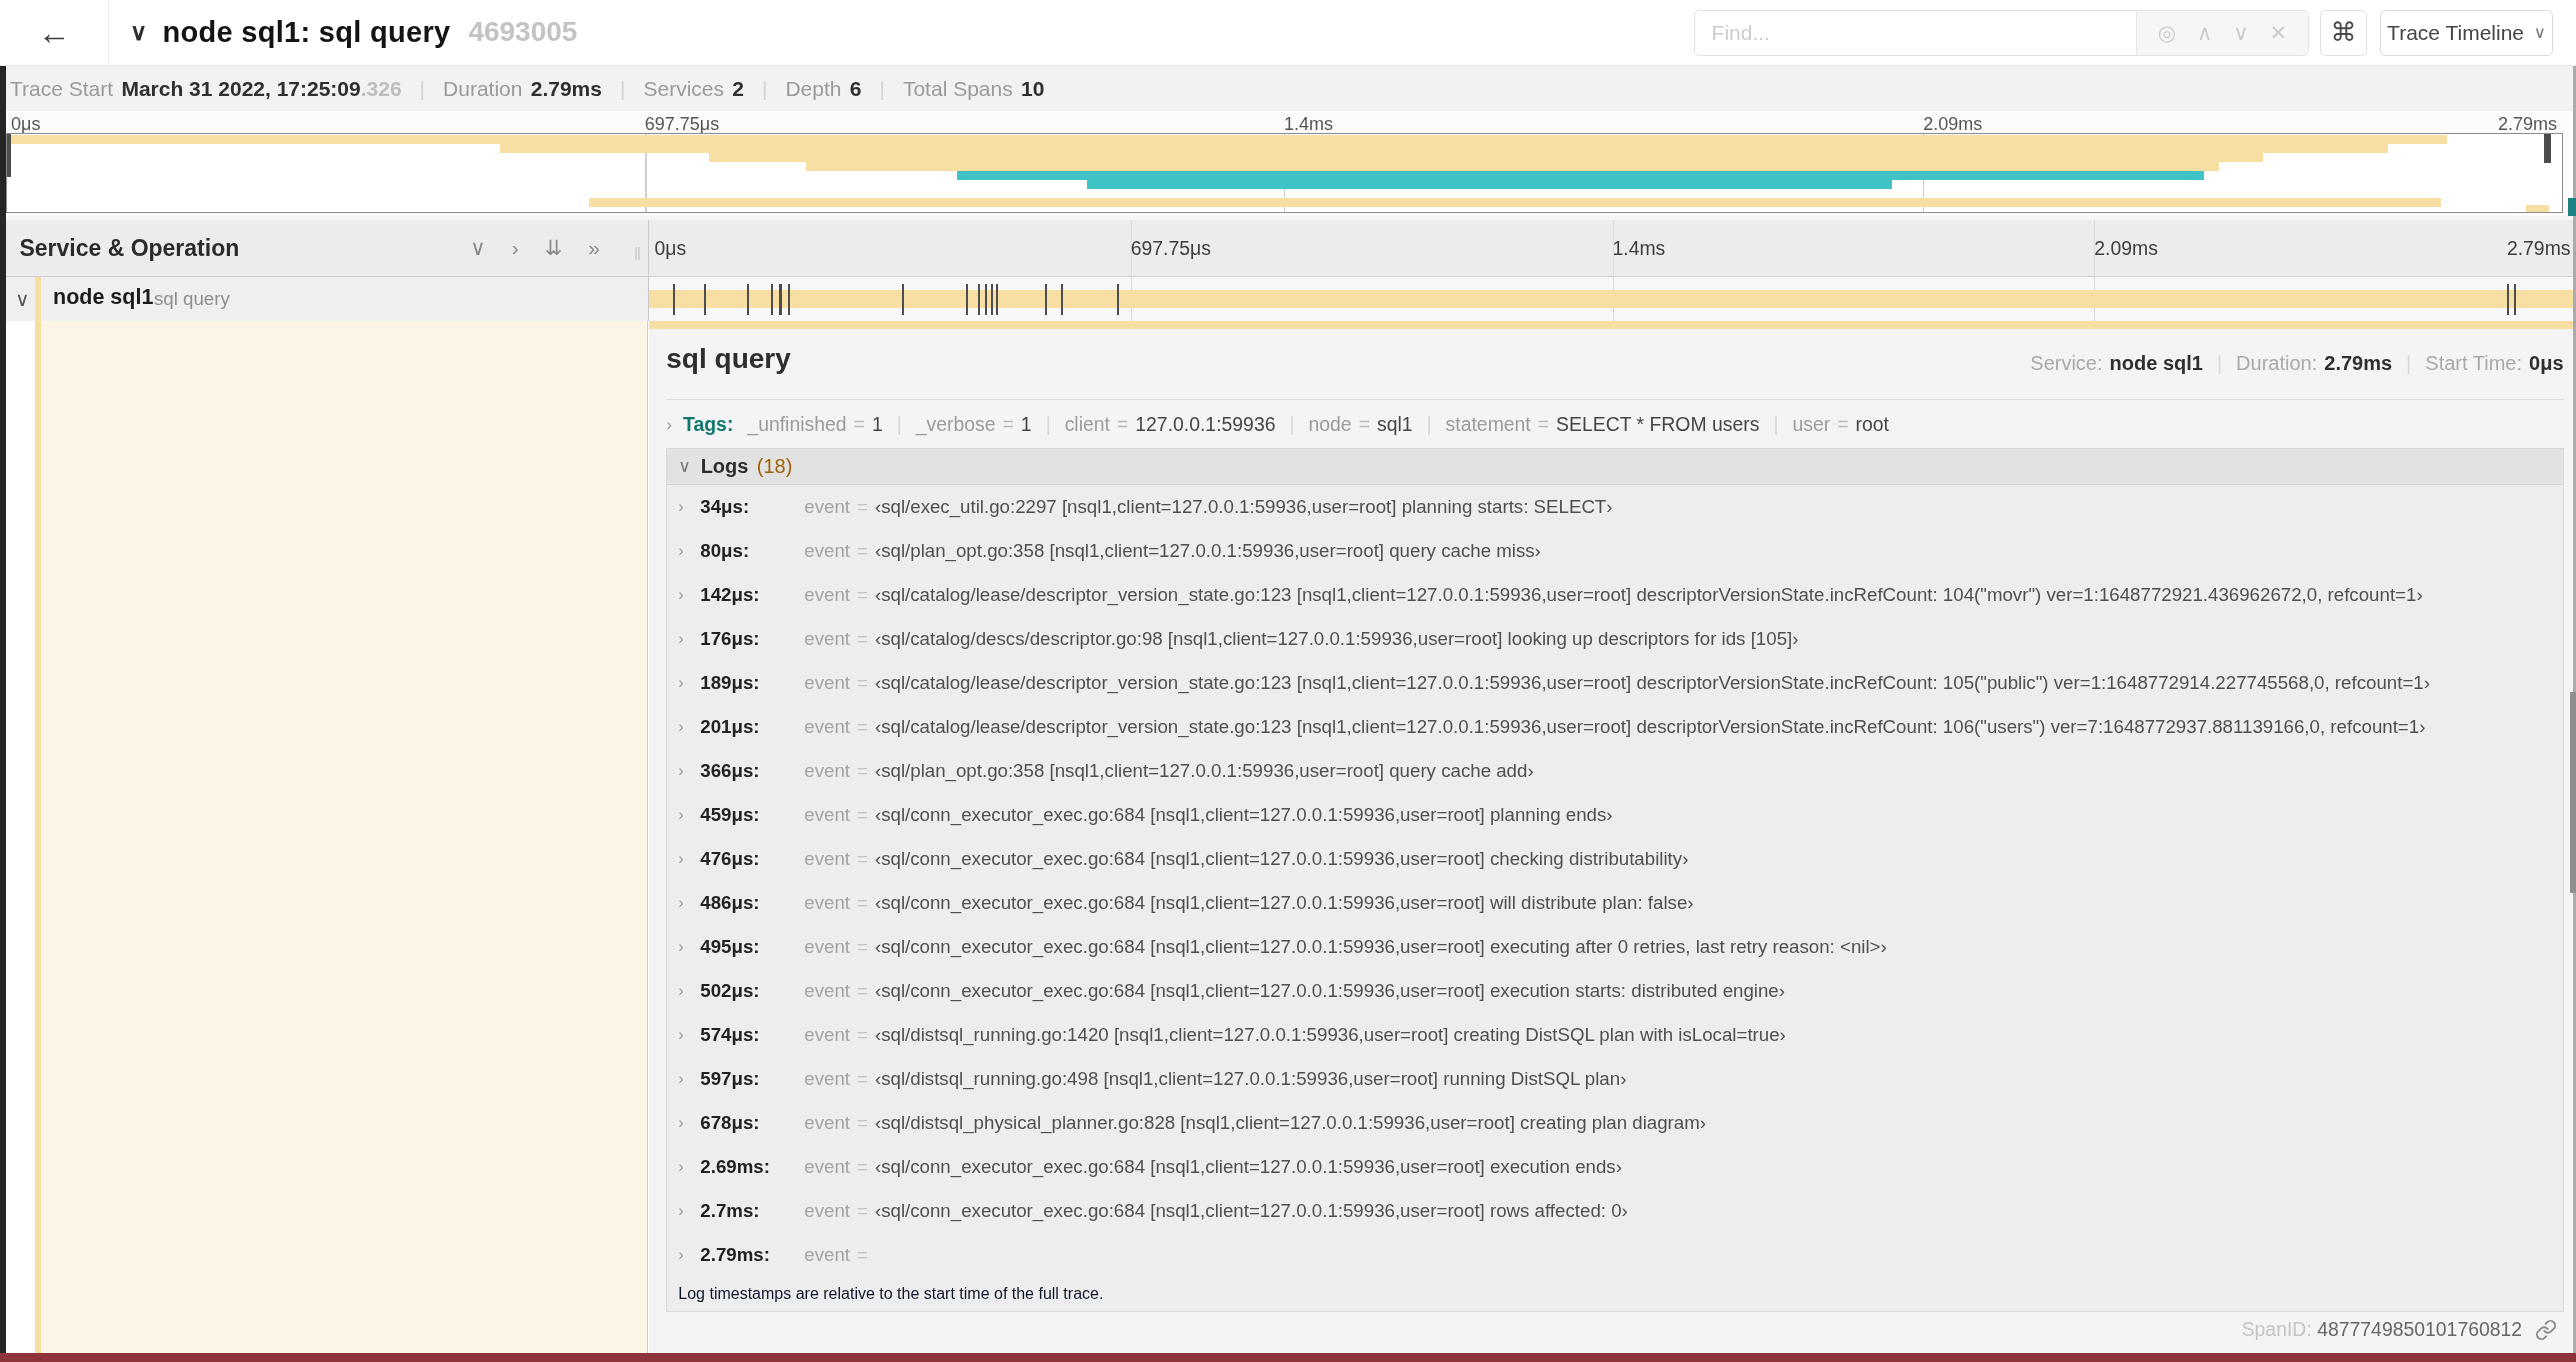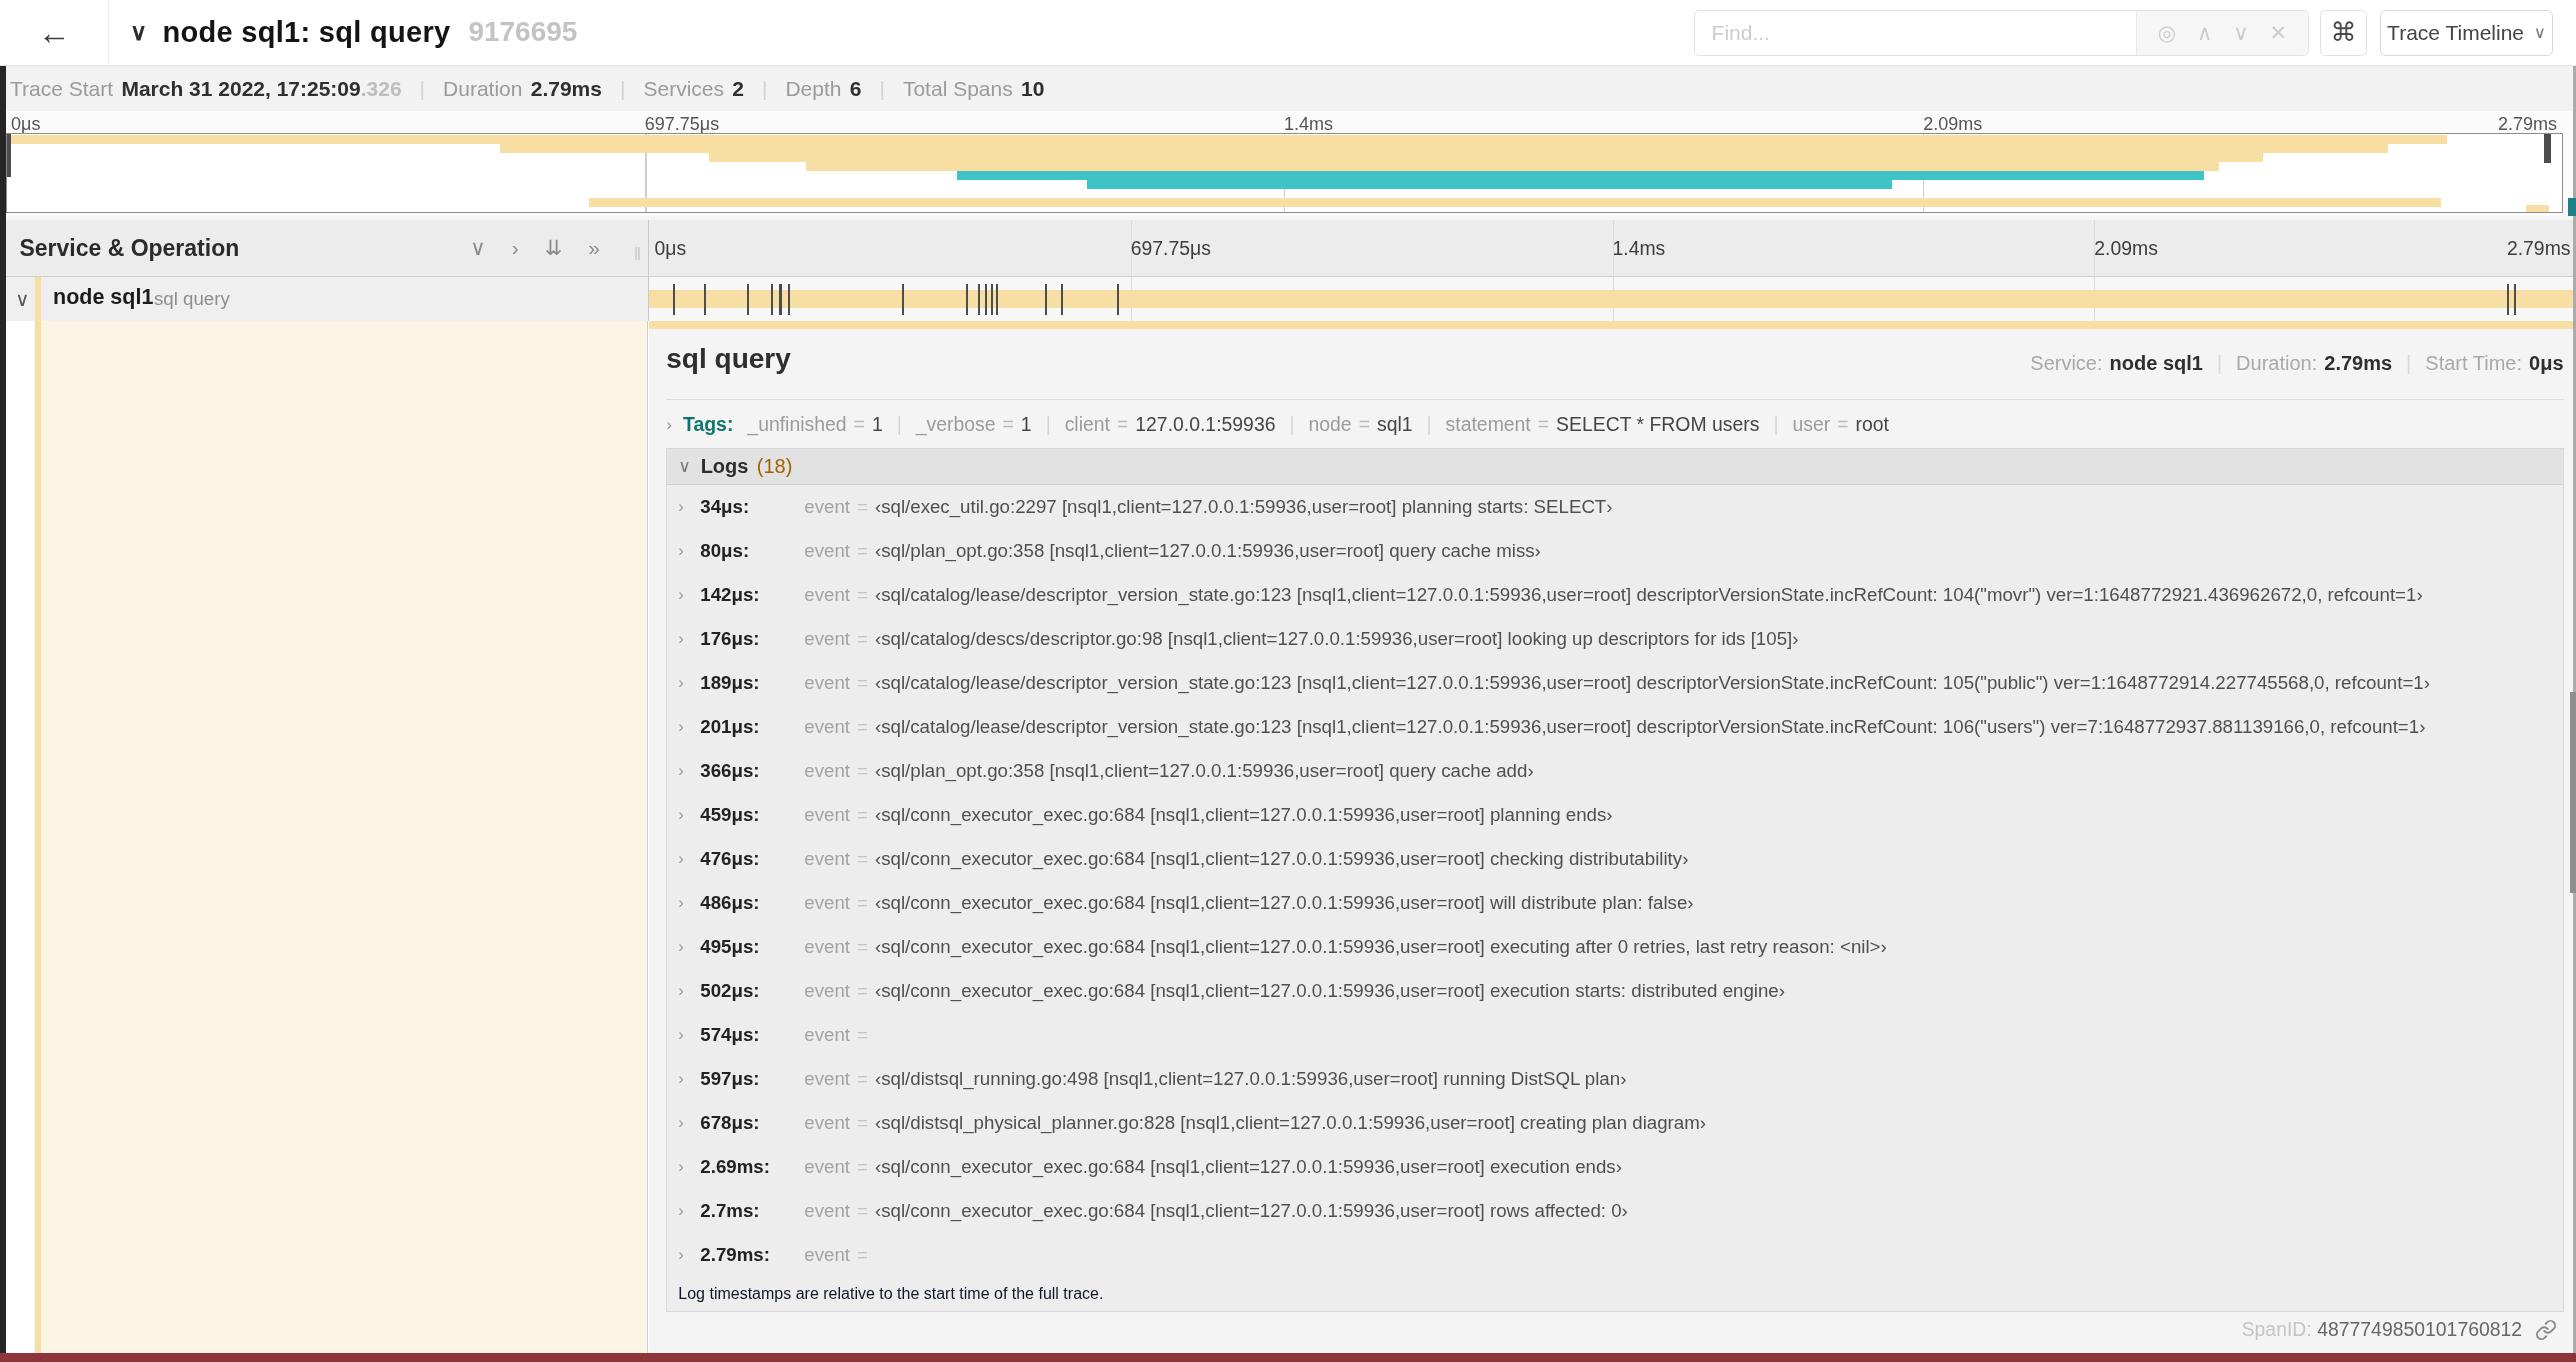--- a/index.html
+++ b/index.html
@@ -114,21 +114,21 @@
 </head>
 <body>
 
 <div class="topbar">
   <div class="back-col">
     <span class="back-arrow">←</span>
   </div>
   <div class="title-wrap">
     <span class="title-chevron">∨</span>
     <span class="trace-title">node sql1: sql query</span>
-    <span class="trace-id">9176695</span>
+    <span class="trace-id">4693005</span>
   </div>
   <div class="find-box">
     <input class="find-input" placeholder="Find..." style="">
     <div class="find-suffix">
       <span>◎</span>
       <span>∧</span>
       <span>∨</span>
       <span>✕</span>
     </div>
   </div>
@@ -377,20 +377,21 @@
           <span class="log-time">502μs:</span>
           <span class="log-field">event</span>
           <span class="log-eq">=</span>
           <span class="log-val">‹sql/conn_executor_exec.go:684 [nsql1,client=127.0.0.1:59936,user=root] execution starts: distributed engine›</span>
         </div>
         <div class="log-row">
           <span class="chev">›</span>
           <span class="log-time">574μs:</span>
           <span class="log-field">event</span>
           <span class="log-eq">=</span>
+          <span class="log-val">‹sql/distsql_running.go:1420 [nsql1,client=127.0.0.1:59936,user=root] creating DistSQL plan with isLocal=true›</span>
         </div>
         <div class="log-row">
           <span class="chev">›</span>
           <span class="log-time">597μs:</span>
           <span class="log-field">event</span>
           <span class="log-eq">=</span>
           <span class="log-val">‹sql/distsql_running.go:498 [nsql1,client=127.0.0.1:59936,user=root] running DistSQL plan›</span>
         </div>
         <div class="log-row">
           <span class="chev">›</span>

